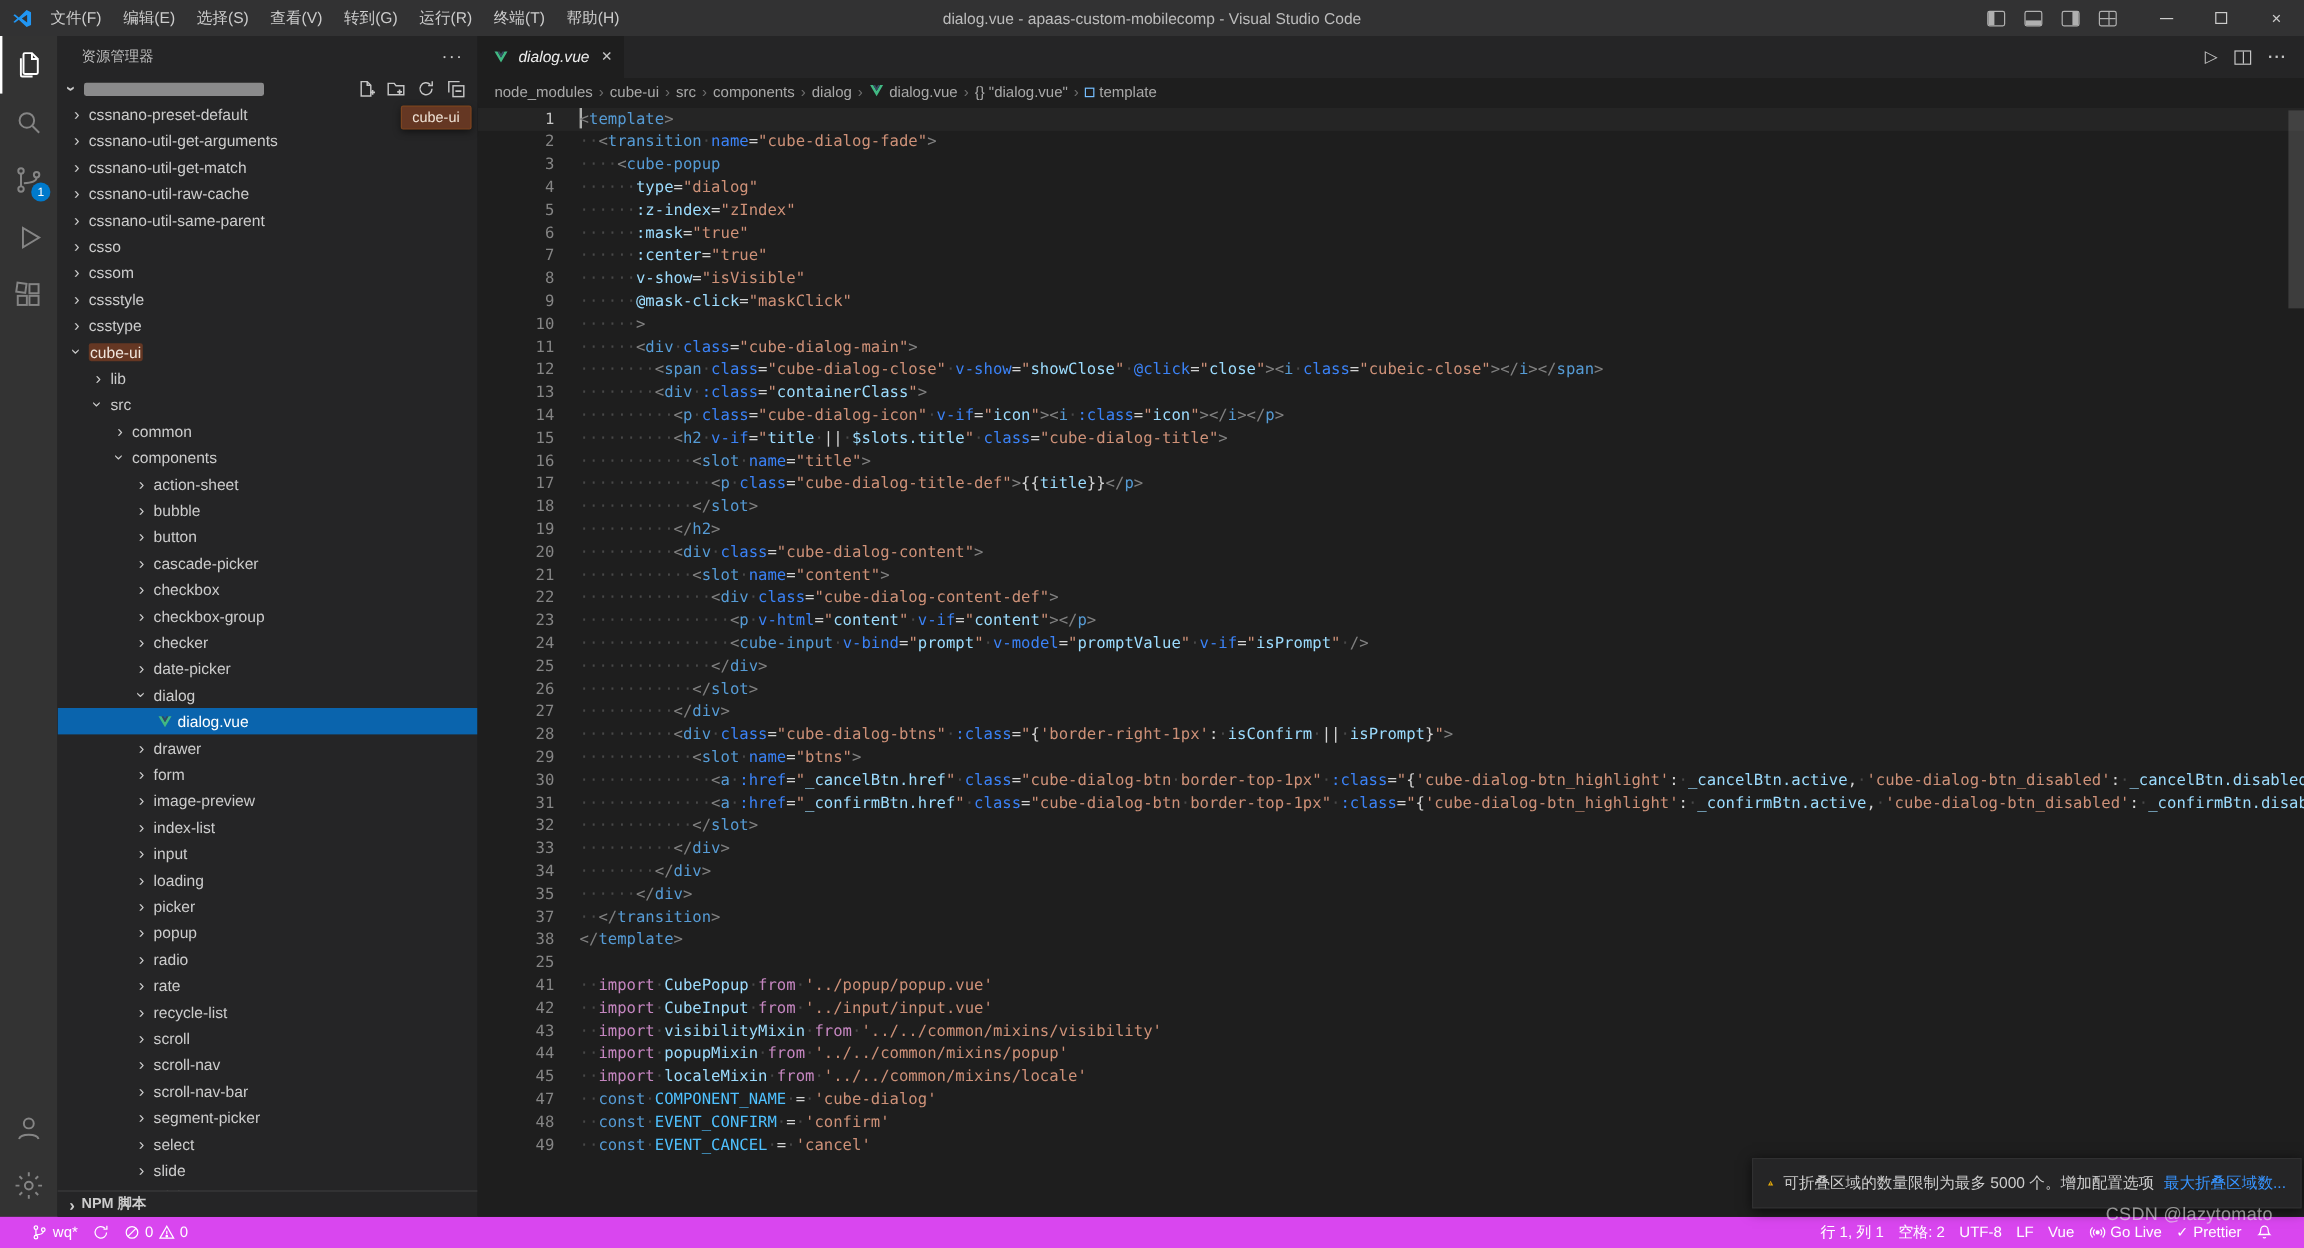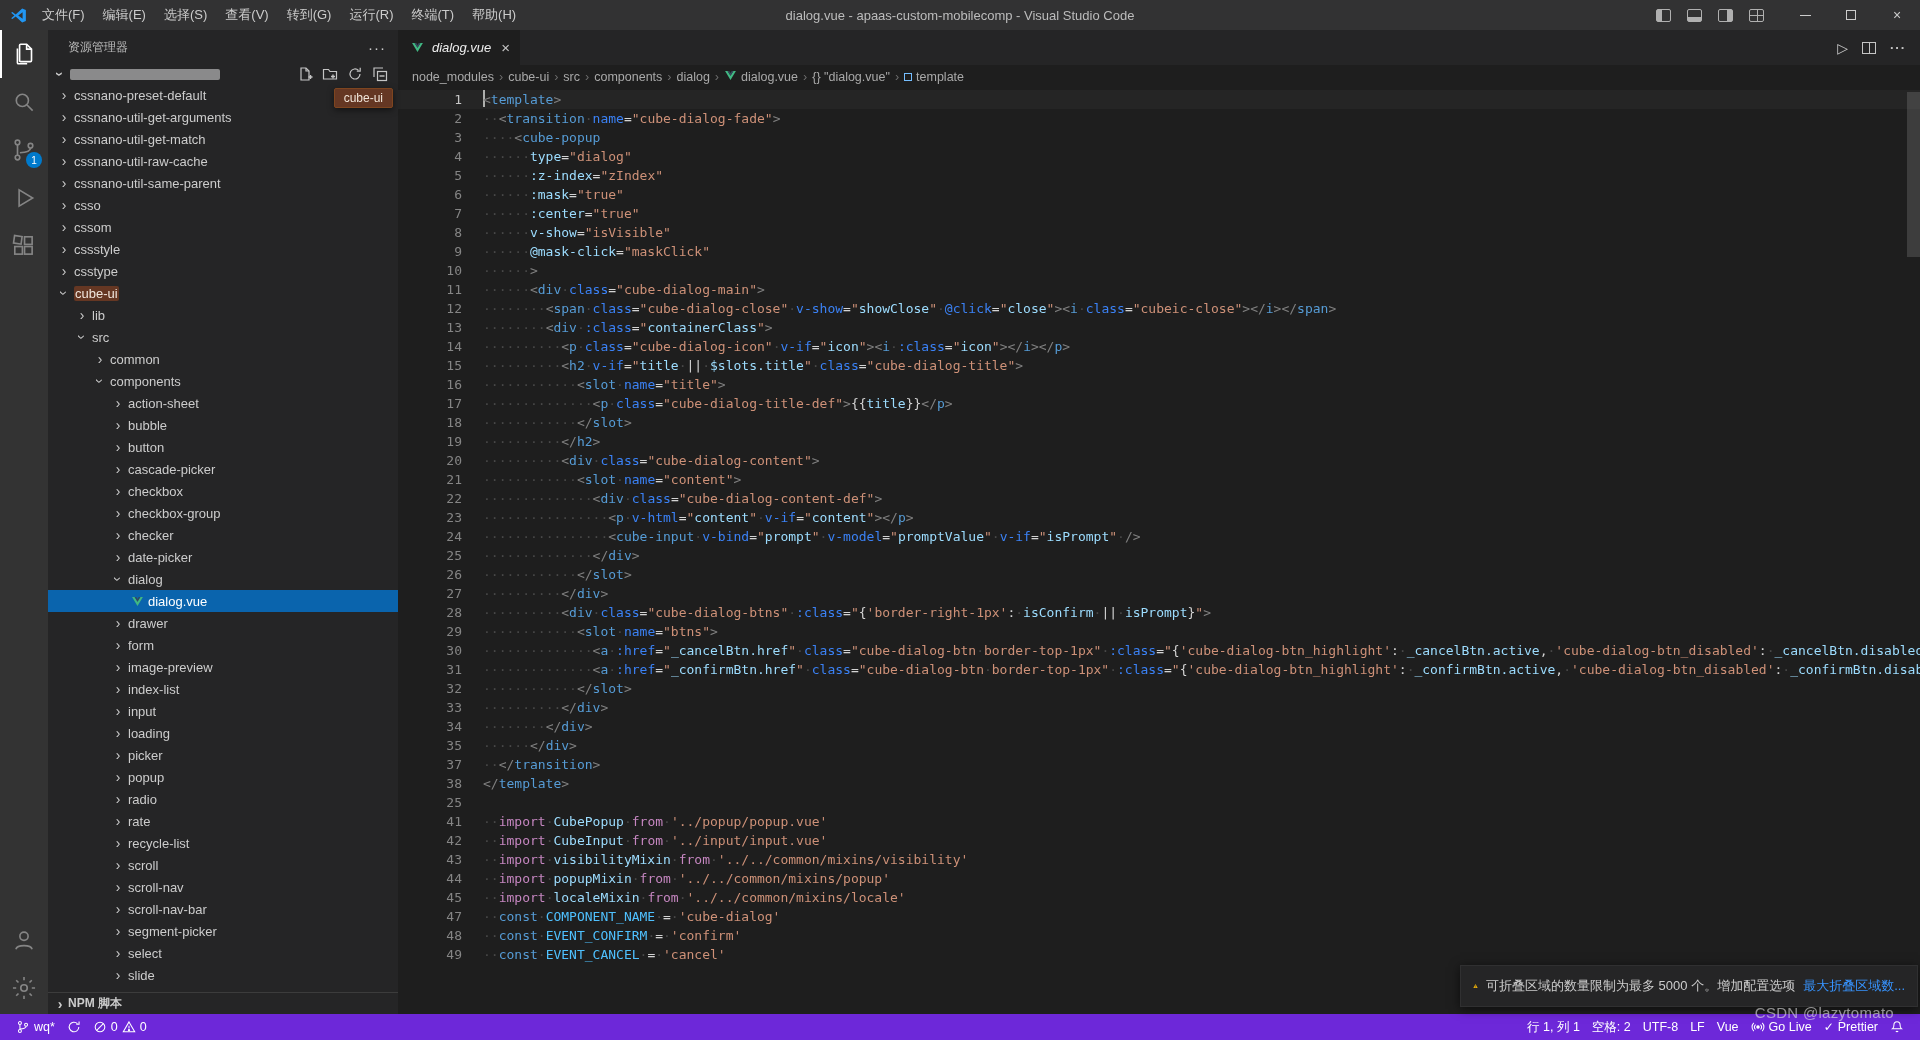--- a/index.html
+++ b/index.html
@@ -87,22 +87,22 @@
   .tok-const{color:#4fc1ff}.tok-pun2{color:#d4d4d4}
   .ws{color:#484848}
 
   .scrollbar-thumb{position:absolute;right:0;top:62px;width:13px;height:165px;background:rgba(121,121,121,.35)}
 
   .notification{position:absolute;right:2px;bottom:7px;width:458px;height:42px;background:#252526;border:1px solid #303031;
     box-shadow:0 2px 10px rgba(0,0,0,.6);display:flex;align-items:center;gap:8px;padding:0 12px;white-space:nowrap;overflow:hidden;z-index:30;font-size:13px;color:#cccccc}
   .notif-link{color:#3794ff;cursor:pointer;text-decoration:none}
 
   
-  .statusbar{height:26px;background:#6d28d9;color:#ffffff;display:flex;align-items:center;justify-content:space-between;
-    padding:0 10px;flex:none;font-size:12.5px}
+  .statusbar{height:26px;background:#d946ef;color:#ffffff;display:flex;align-items:center;justify-content:space-between;
+    padding:0 20px;flex:none;font-size:12.5px}
   .sb-left,.sb-right{display:flex;align-items:center;height:100%}
   .sb-item{display:flex;align-items:center;gap:4px;padding:0 6px;height:100%;cursor:pointer;white-space:nowrap}
   .sb-item svg{stroke:#ffffff;fill:none;stroke-width:1.2}
   .check{font-size:12px}
 
   .watermark{position:absolute;right:26px;top:1004px;z-index:40;color:rgba(228,228,228,.6);font-size:15px;letter-spacing:.3px}
 </style>
 </head>
 <body>
 

